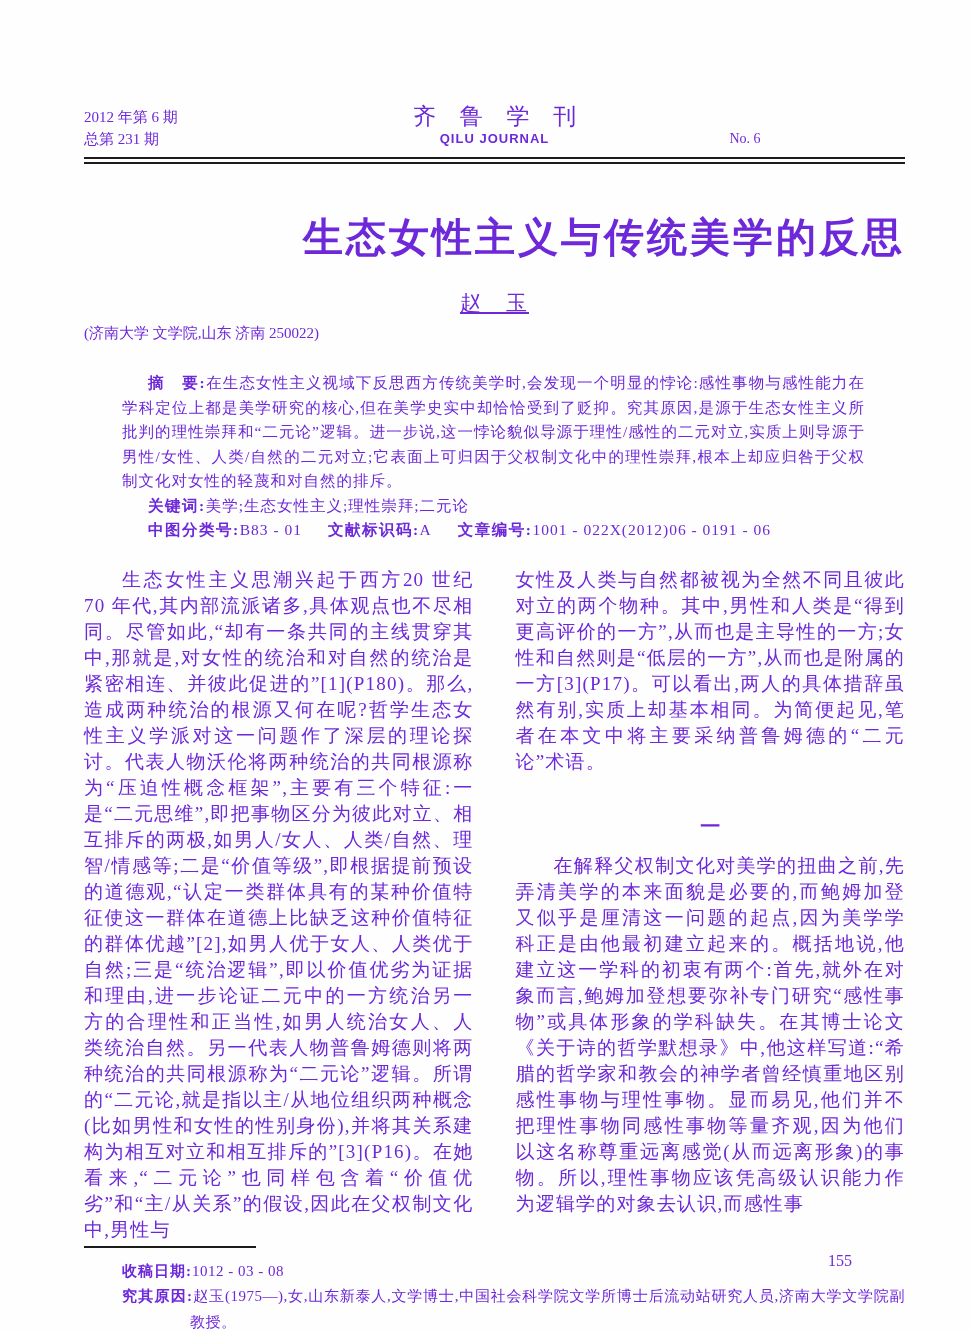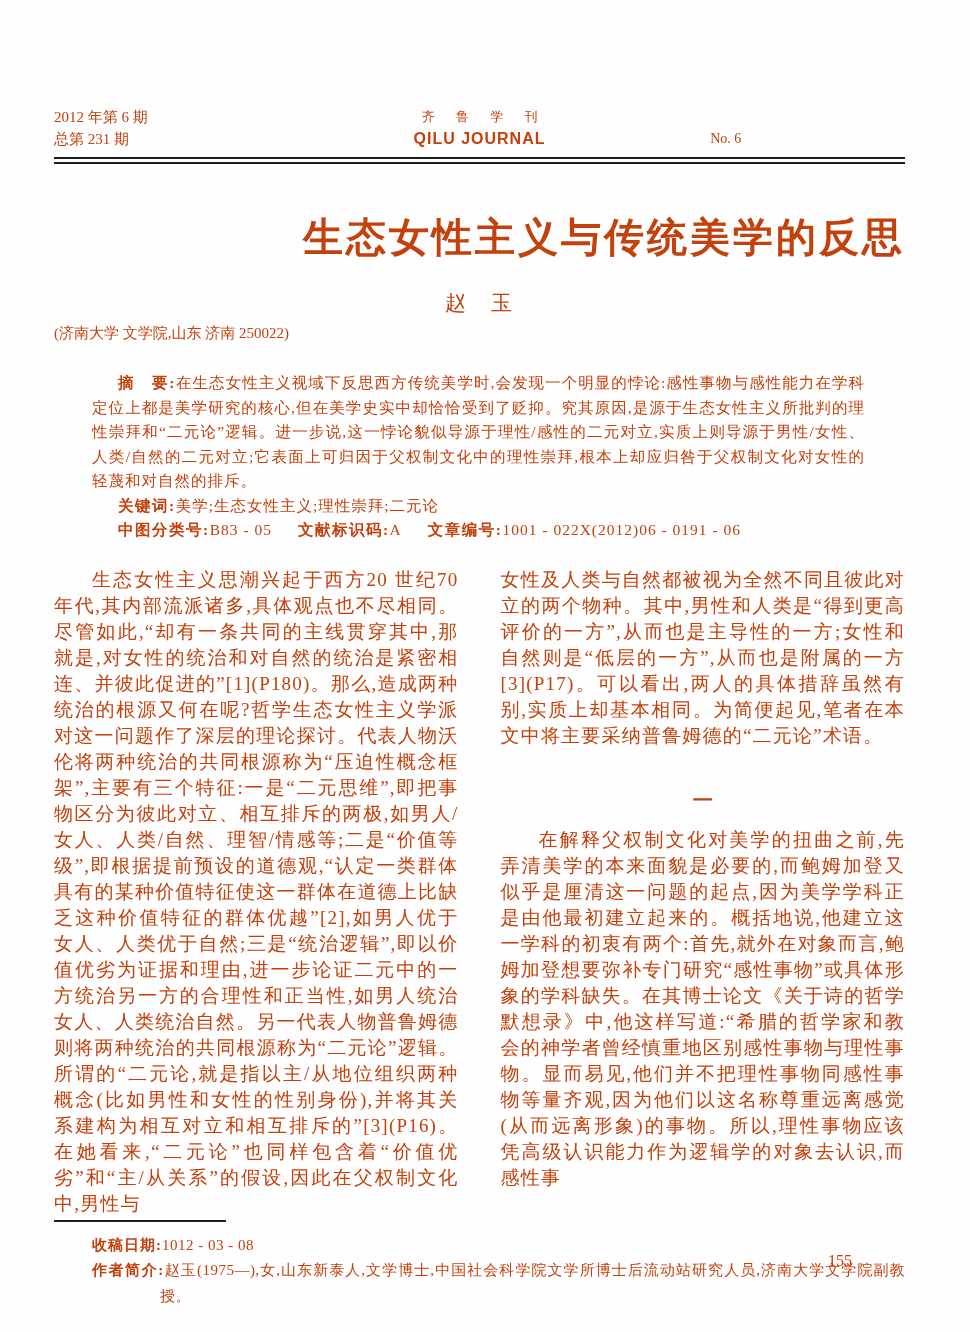--- a/index.html
+++ b/index.html
@@ -2,40 +2,40 @@
 <html><head>
 <meta charset="utf-8">
 <style>
   html,body{margin:0;padding:0;}
   body{background:#888;}
   .page{
     position:relative;
     width:970px;height:1332px;
     margin:0 auto;
     background:#fefefe;
-    color:#c2410c;
+    color:#6d28d9;
     font-family:"Liberation Serif","DejaVu Serif",serif;
     overflow:hidden;
     box-sizing:border-box;
-    padding:106px 65px 0 54px;
+    padding:106px 65px 0 84px;
   }
   
   .journal-header{
     display:grid;
     grid-template-columns:1fr auto 1fr;
     align-items:end;
     font-size:15px;
     line-height:22px;
   }
   .jh-left{text-align:left;}
   .jh-center{text-align:center;}
-  .jh-center .cn{font-size:13px;letter-spacing:9px;padding-left:9px;}
+  .jh-center .cn{font-size:23px;letter-spacing:9px;padding-left:9px;}
   .jh-center .en{
     font-family:"Liberation Sans","DejaVu Sans",sans-serif;
-    font-weight:bold;font-size:16px;letter-spacing:1px;
+    font-weight:bold;font-size:13px;letter-spacing:1px;
   }
   .jh-right{text-align:center;font-size:14px;line-height:22px;}
   .double-rule{
     margin-top:7px;
     height:3px;
     border-top:2px solid #1c1c1c;
     border-bottom:2px solid #1c1c1c;
   }
   
   .article-title{
@@ -43,20 +43,21 @@
     text-align:right;
     font-size:40px;
     font-weight:600;
     letter-spacing:3px;
   }
   .article-author{
     margin-top:24px;
     text-align:center;
     font-size:21px;
     letter-spacing:2px;
+    text-decoration:underline;
   }
   .article-affiliation{
     margin-top:7px;
     text-align:left;
     font-size:15px;
   }
   
   .abstract-block{
     margin:28px 40px 0 38px;
     font-size:15.5px;
@@ -138,36 +139,36 @@
 
   <div class="double-rule"></div>
 
   <h1 class="article-title" style="margin-bottom:0;">生态女性主义与传统美学的反思</h1>
   <div class="article-author">赵　玉</div>
   <div class="article-affiliation">(济南大学 文学院,山东 济南 250022)</div>
 
   <div class="abstract-block">
     <p><b>摘　要:</b><span>在生态女性主义视域下反思西方传统美学时,会发现一个明显的悖论:感性事物与感性能力在学科定位上都是美学研究的核心,但在美学史实中却恰恰受到了贬抑。究其原因,是源于生态女性主义所批判的理性崇拜和“二元论”逻辑。进一步说,这一悖论貌似导源于理性/感性的二元对立,实质上则导源于男性/女性、人类/自然的二元对立;它表面上可归因于父权制文化中的理性崇拜,根本上却应归咎于父权制文化对女性的轻蔑和对自然的排斥。</span></p>
     <p><b>关键词:</b><span>美学;生态女性主义;理性崇拜;二元论</span></p>
-    <p class="clc-line"><b>中图分类号:</b><span>B83 - 05</span><span class="gap"></span><b>文献标识码:</b><span>A</span><span class="gap"></span><b>文章编号:</b><span>1001 - 022X(2012)06 - 0191 - 06</span></p>
+    <p class="clc-line"><b>中图分类号:</b><span>B83 - 01</span><span class="gap"></span><b>文献标识码:</b><span>A</span><span class="gap"></span><b>文章编号:</b><span>1001 - 022X(2012)06 - 0191 - 06</span></p>
   </div>
 
   <div class="body-columns">
     <div class="col">
       <p class="indent">生态女性主义思潮兴起于西方20 世纪70 年代,其内部流派诸多,具体观点也不尽相同。尽管如此,“却有一条共同的主线贯穿其中,那就是,对女性的统治和对自然的统治是紧密相连、并彼此促进的”[1](P180)。那么,造成两种统治的根源又何在呢?哲学生态女性主义学派对这一问题作了深层的理论探讨。代表人物沃伦将两种统治的共同根源称为“压迫性概念框架”,主要有三个特征:一是“二元思维”,即把事物区分为彼此对立、相互排斥的两极,如男人/女人、人类/自然、理智/情感等;二是“价值等级”,即根据提前预设的道德观,“认定一类群体具有的某种价值特征使这一群体在道德上比缺乏这种价值特征的群体优越”[2],如男人优于女人、人类优于自然;三是“统治逻辑”,即以价值优劣为证据和理由,进一步论证二元中的一方统治另一方的合理性和正当性,如男人统治女人、人类统治自然。另一代表人物普鲁姆德则将两种统治的共同根源称为“二元论”逻辑。所谓的“二元论,就是指以主/从地位组织两种概念(比如男性和女性的性别身份),并将其关系建构为相互对立和相互排斥的”[3](P16)。在她看来,“二元论”也同样包含着“价值优劣”和“主/从关系”的假设,因此在父权制文化中,男性与</p>
     </div>
     <div class="col">
       <p>女性及人类与自然都被视为全然不同且彼此对立的两个物种。其中,男性和人类是“得到更高评价的一方”,从而也是主导性的一方;女性和自然则是“低层的一方”,从而也是附属的一方[3](P17)。可以看出,两人的具体措辞虽然有别,实质上却基本相同。为简便起见,笔者在本文中将主要采纳普鲁姆德的“二元论”术语。</p>
       <div class="section-heading">一</div>
       <p class="indent">在解释父权制文化对美学的扭曲之前,先弄清美学的本来面貌是必要的,而鲍姆加登又似乎是厘清这一问题的起点,因为美学学科正是由他最初建立起来的。概括地说,他建立这一学科的初衷有两个:首先,就外在对象而言,鲍姆加登想要弥补专门研究“感性事物”或具体形象的学科缺失。在其博士论文《关于诗的哲学默想录》中,他这样写道:“希腊的哲学家和教会的神学者曾经慎重地区别感性事物与理性事物。显而易见,他们并不把理性事物同感性事物等量齐观,因为他们以这名称尊重远离感觉(从而远离形象)的事物。所以,理性事物应该凭高级认识能力作为逻辑学的对象去认识,而感性事</p>
     </div>
   </div>
 
   <div class="footnote-rule"></div>
 
   <div class="footnotes">
     <div class="note"><b>收稿日期:</b><span>1012 - 03 - 08</span></div>
-    <div class="note"><b>作者简介:</b><span>赵玉(1975—),女,山东新泰人,文学博士,中国社会科学院文学所博士后流动站研究人员,济南大学文学院副教授。</span></div>
+    <div class="note"><b>究其原因:</b><span>赵玉(1975—),女,山东新泰人,文学博士,中国社会科学院文学所博士后流动站研究人员,济南大学文学院副教授。</span></div>
   </div>
 
   <div class="page-number">155</div>
 
 </div>
 
 </body></html>

